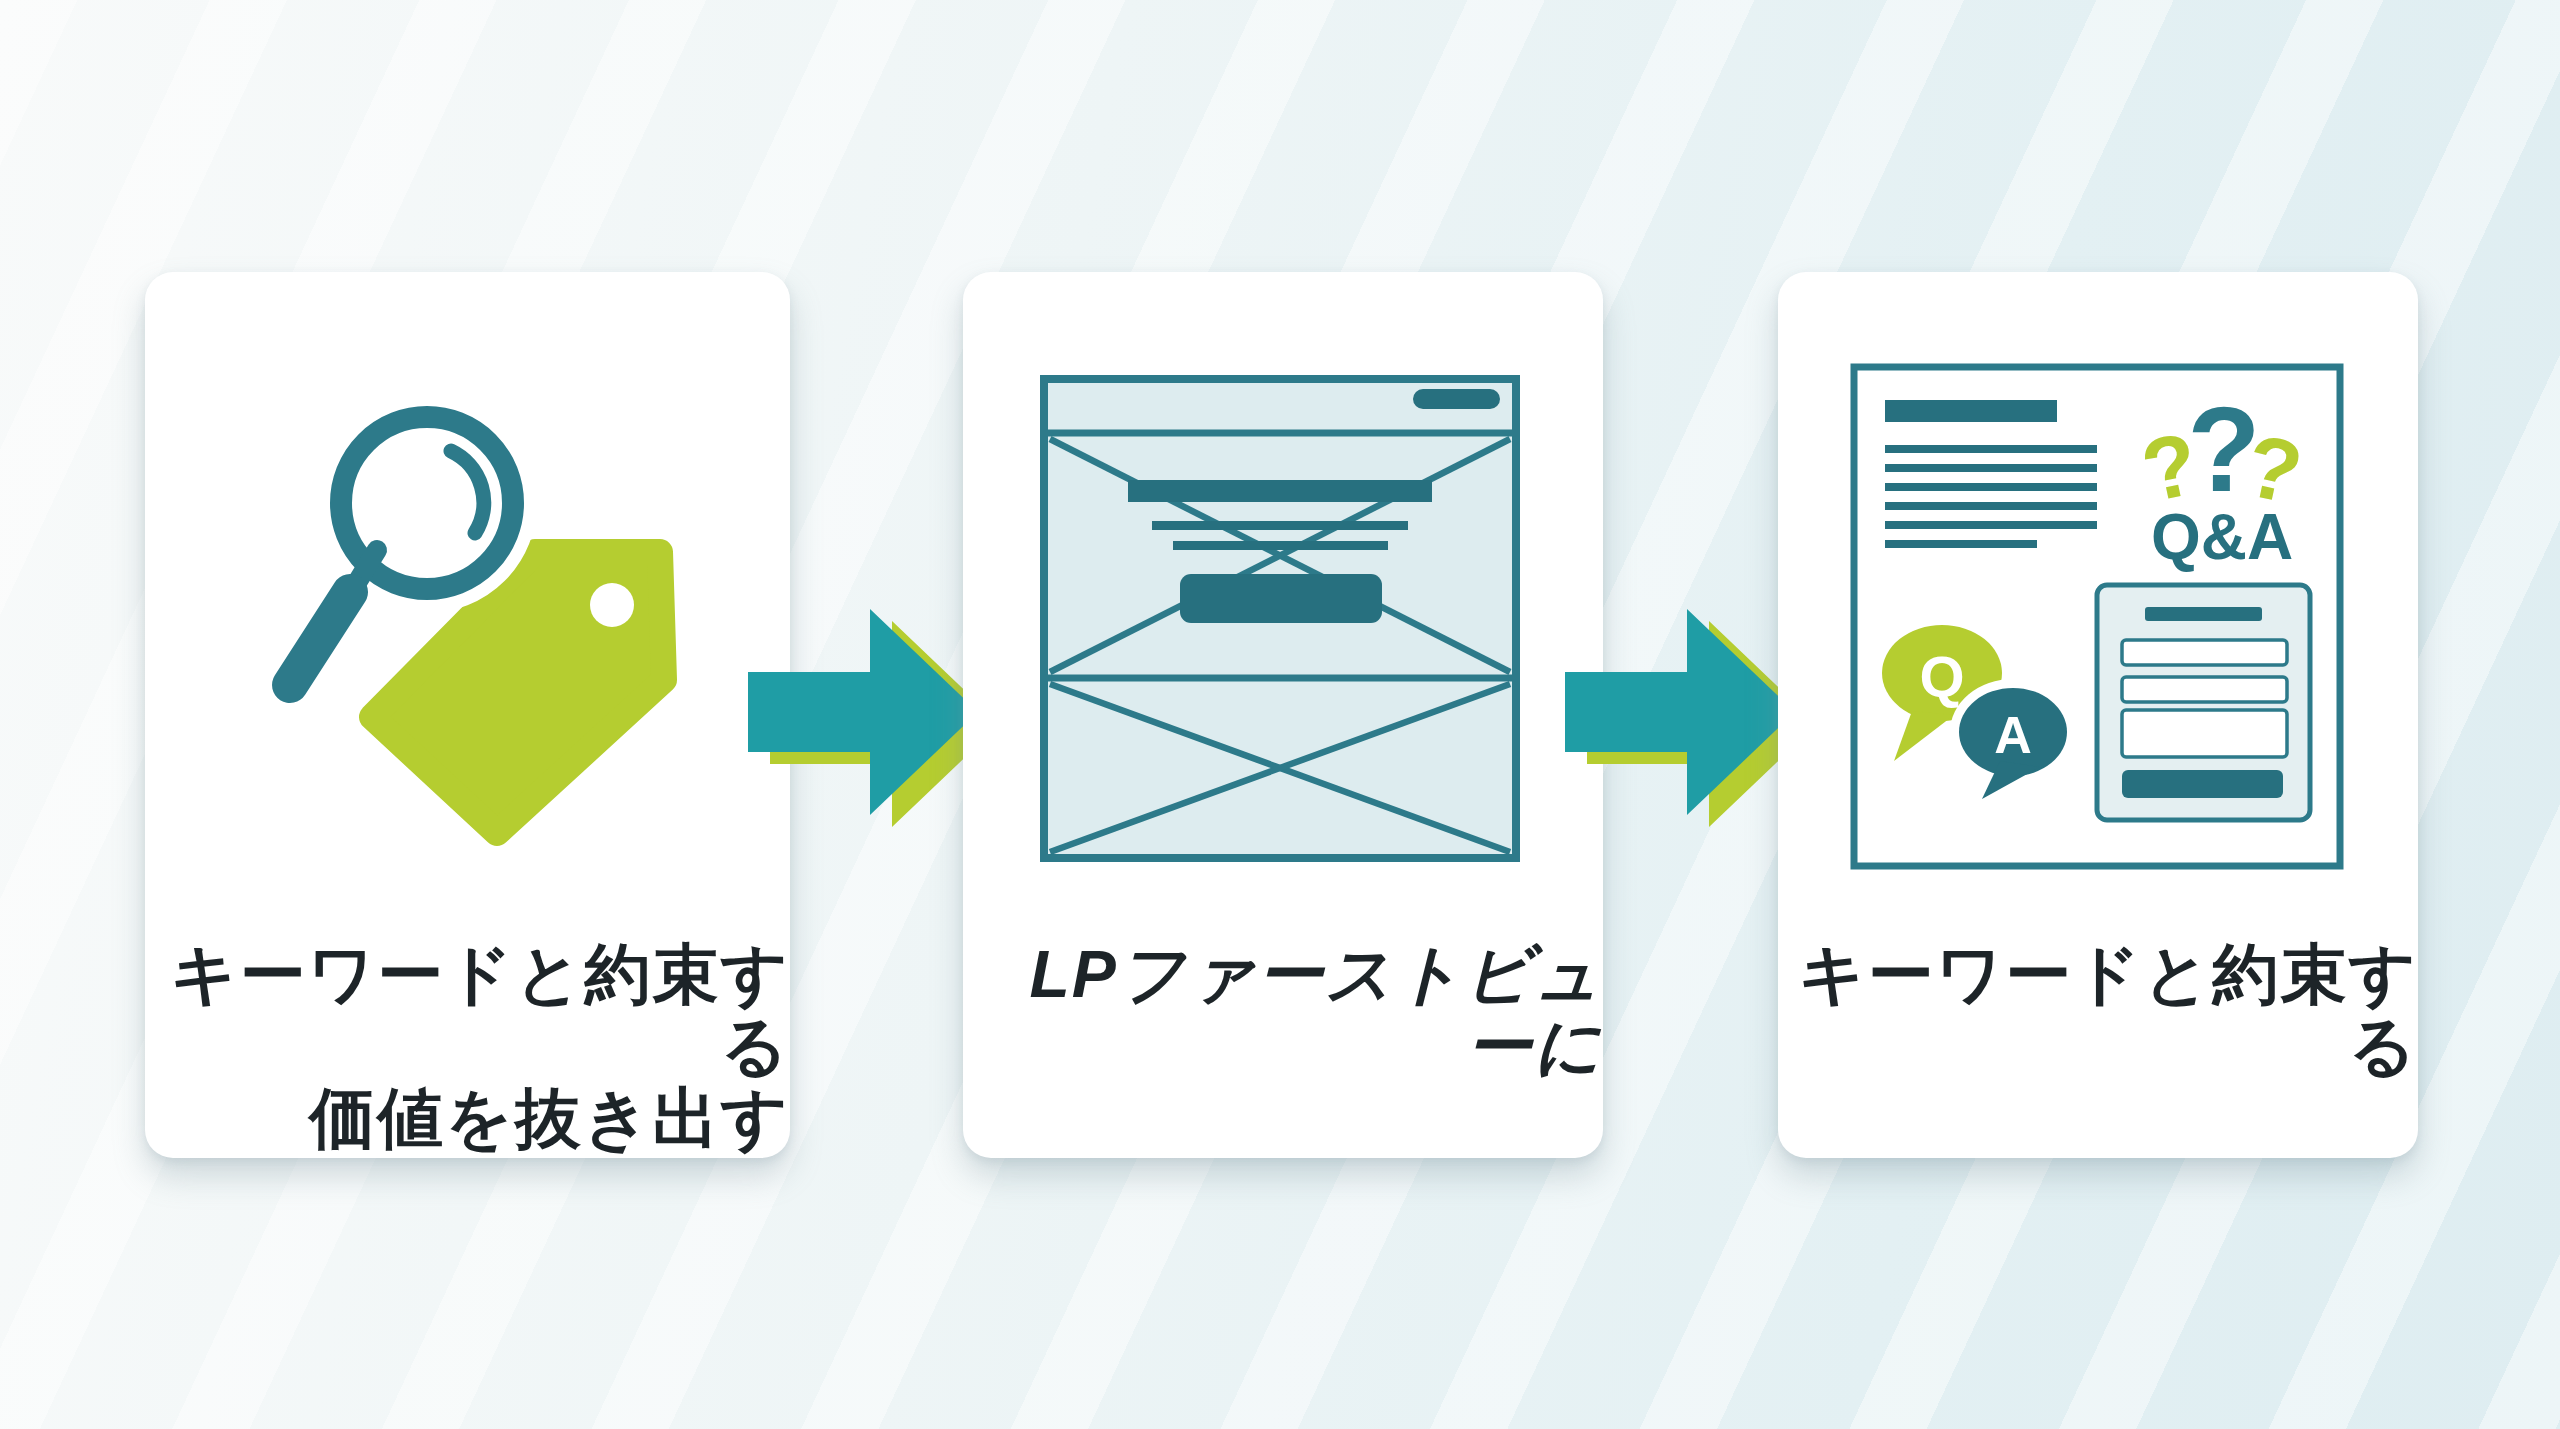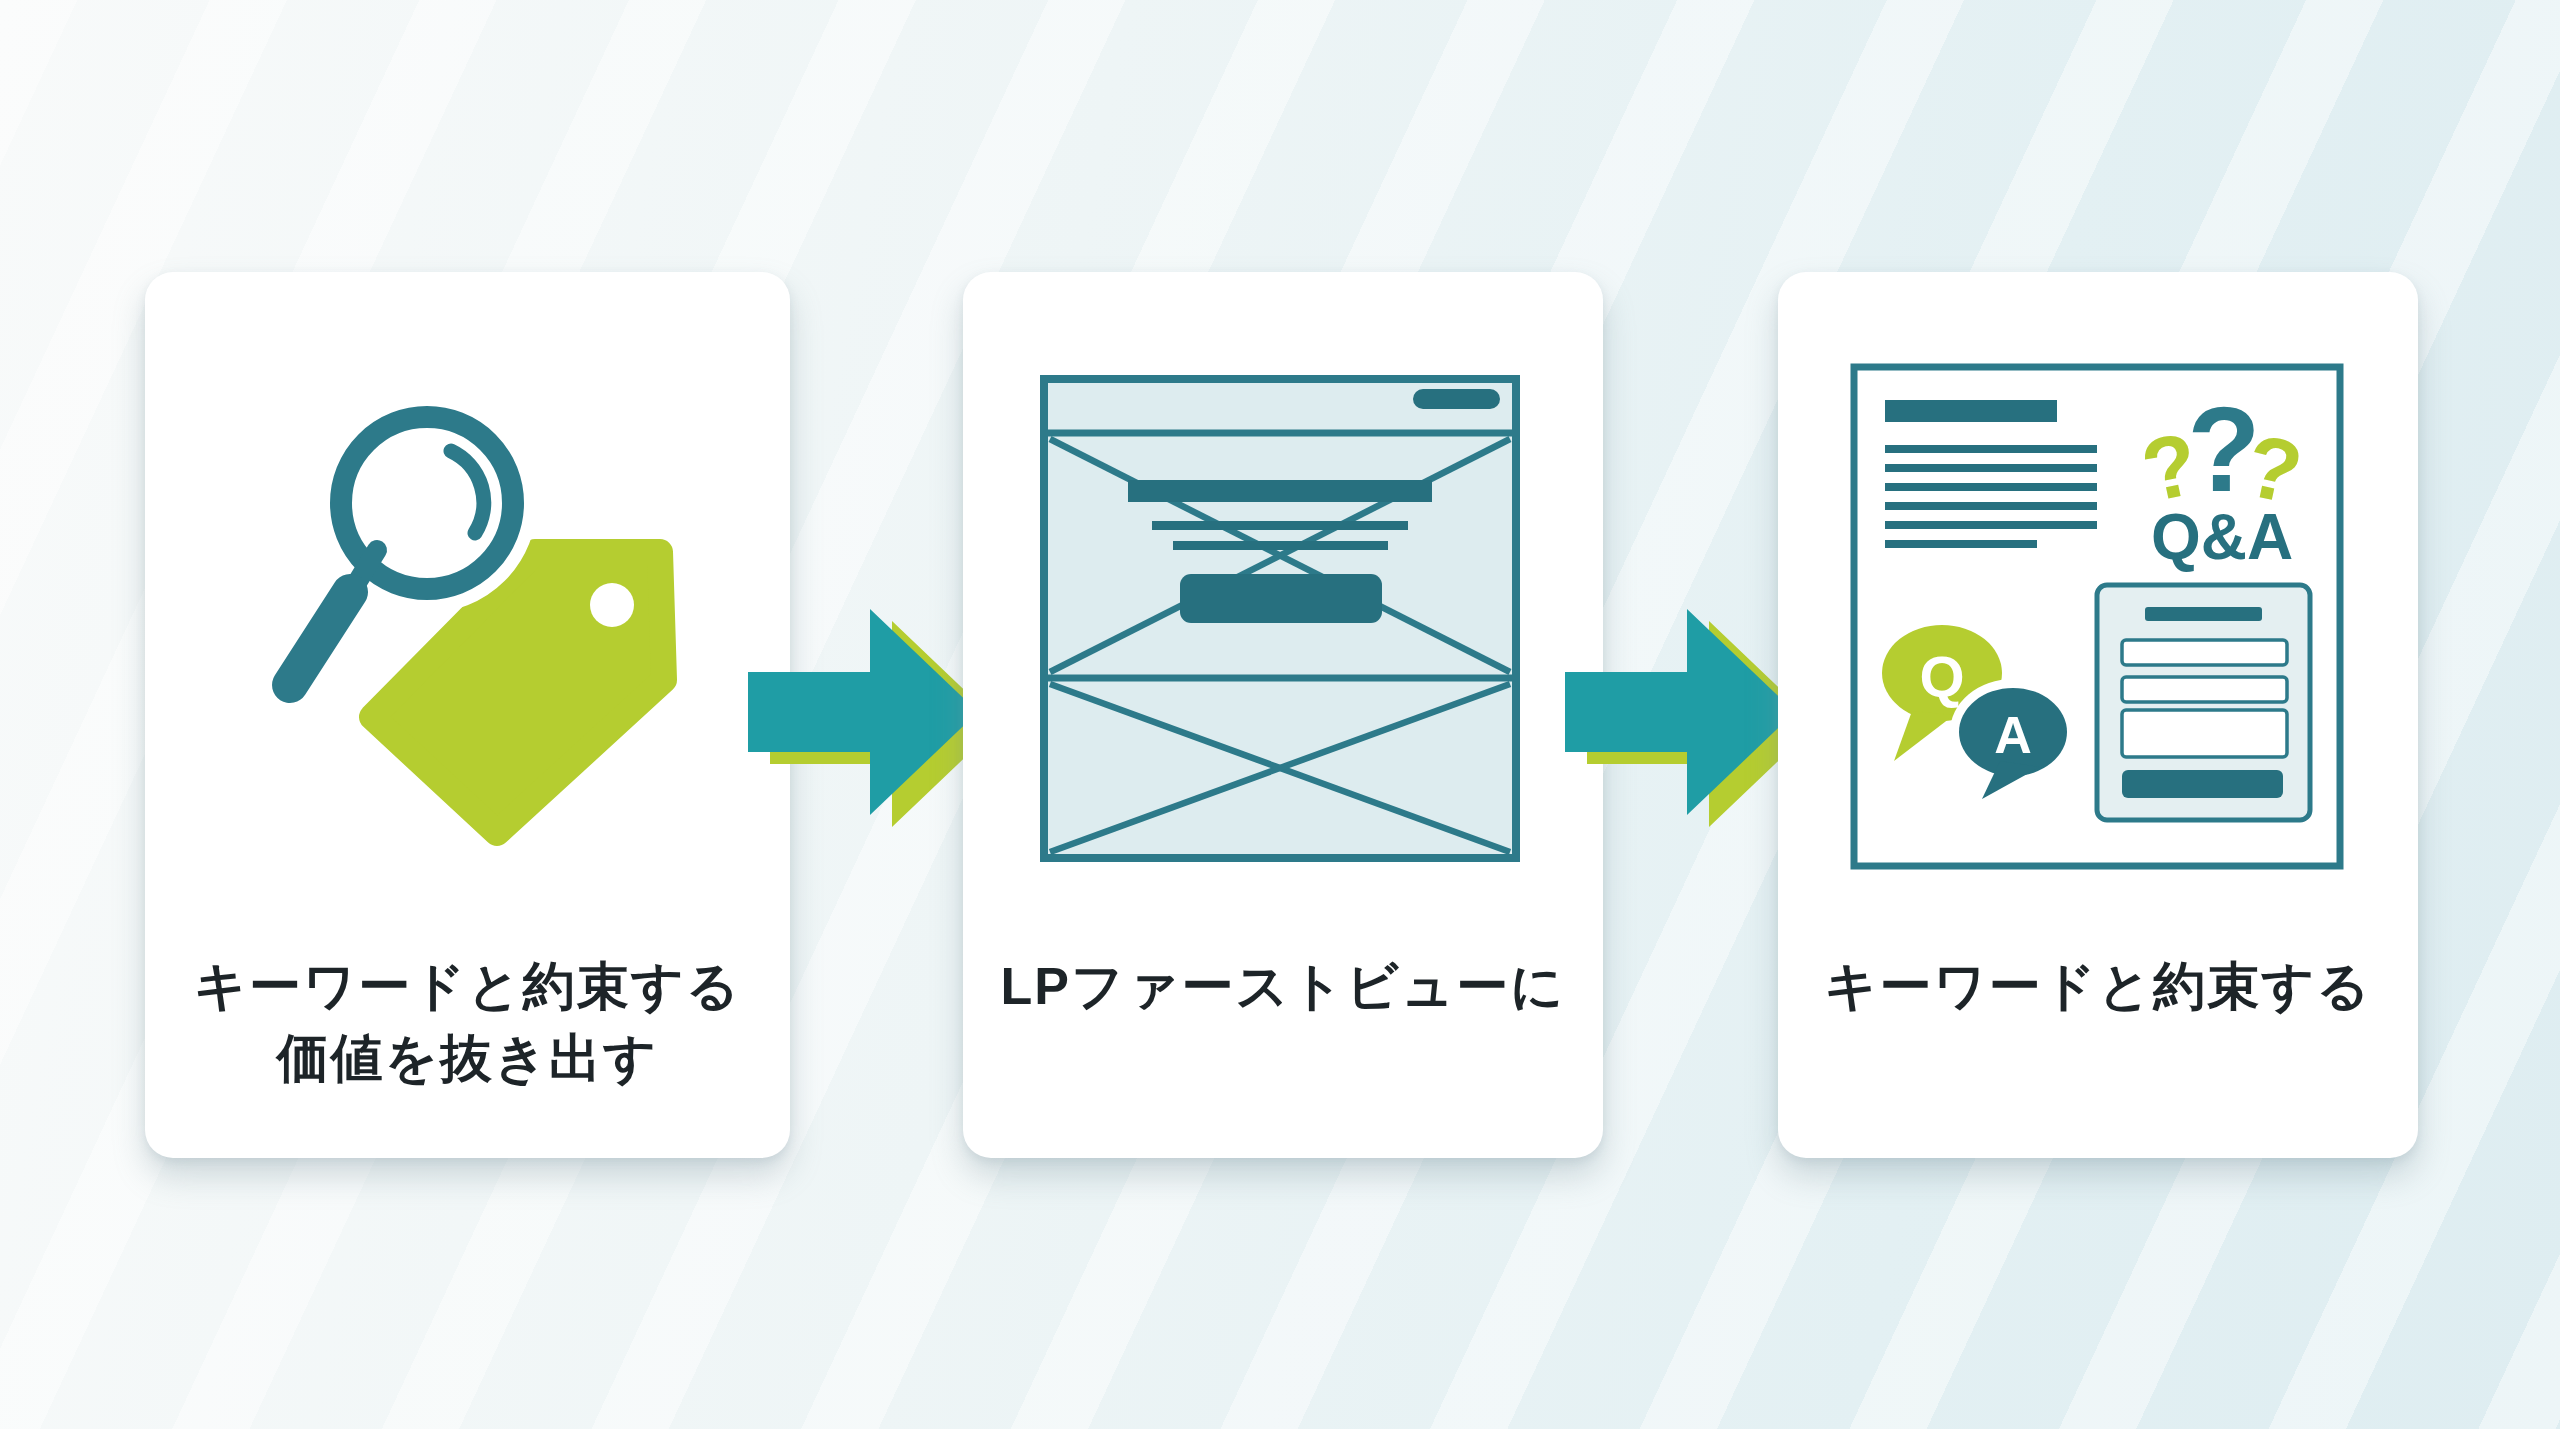--- a/index.html
+++ b/index.html
@@ -22,36 +22,35 @@
     pointer-events:none;
   }
   .card{
     position:absolute;
     top:272px;height:886px;
     background:var(--card,#fff);
     border-radius:28px;
     box-shadow:0 18px 32px rgba(125,150,160,.32), 0 4px 10px rgba(125,150,160,.16);
   }
   .card1{left:145px;width:645px;}
-  .card2{left:963px;width:640px;}
+  .card2{left:963px;width:640px;font-style:italic;}
   .card3{left:1778px;width:640px;}
 
   .icon-svg{position:absolute;display:block;}
   .card1 .icon-svg{left:105px;top:115px;}
   .card2 .icon-svg{left:77px;top:103px;}
   .card3 .icon-svg{left:72px;top:91px;}
 
   .caption{
     position:absolute;left:0;right:0;top:666px;
-    text-align:center;
-    font-size:52px;line-height:72px;
+    text-align:right;
+    font-size:66px;line-height:72px;
     font-weight:bold;
     color:var(--text,#1d2428);
     letter-spacing:2px;
-    margin-top:12px;
   }
   .caption span{display:block;}
 
   .arrow-svg{position:absolute;top:609px;}
   .arrow1{left:748px;}
   .arrow2{left:1565px;}
 
   
   .lime-f{fill:var(--lime,#b5cd30);}
   .teal-f{fill:var(--teal,#1f9da5);}

